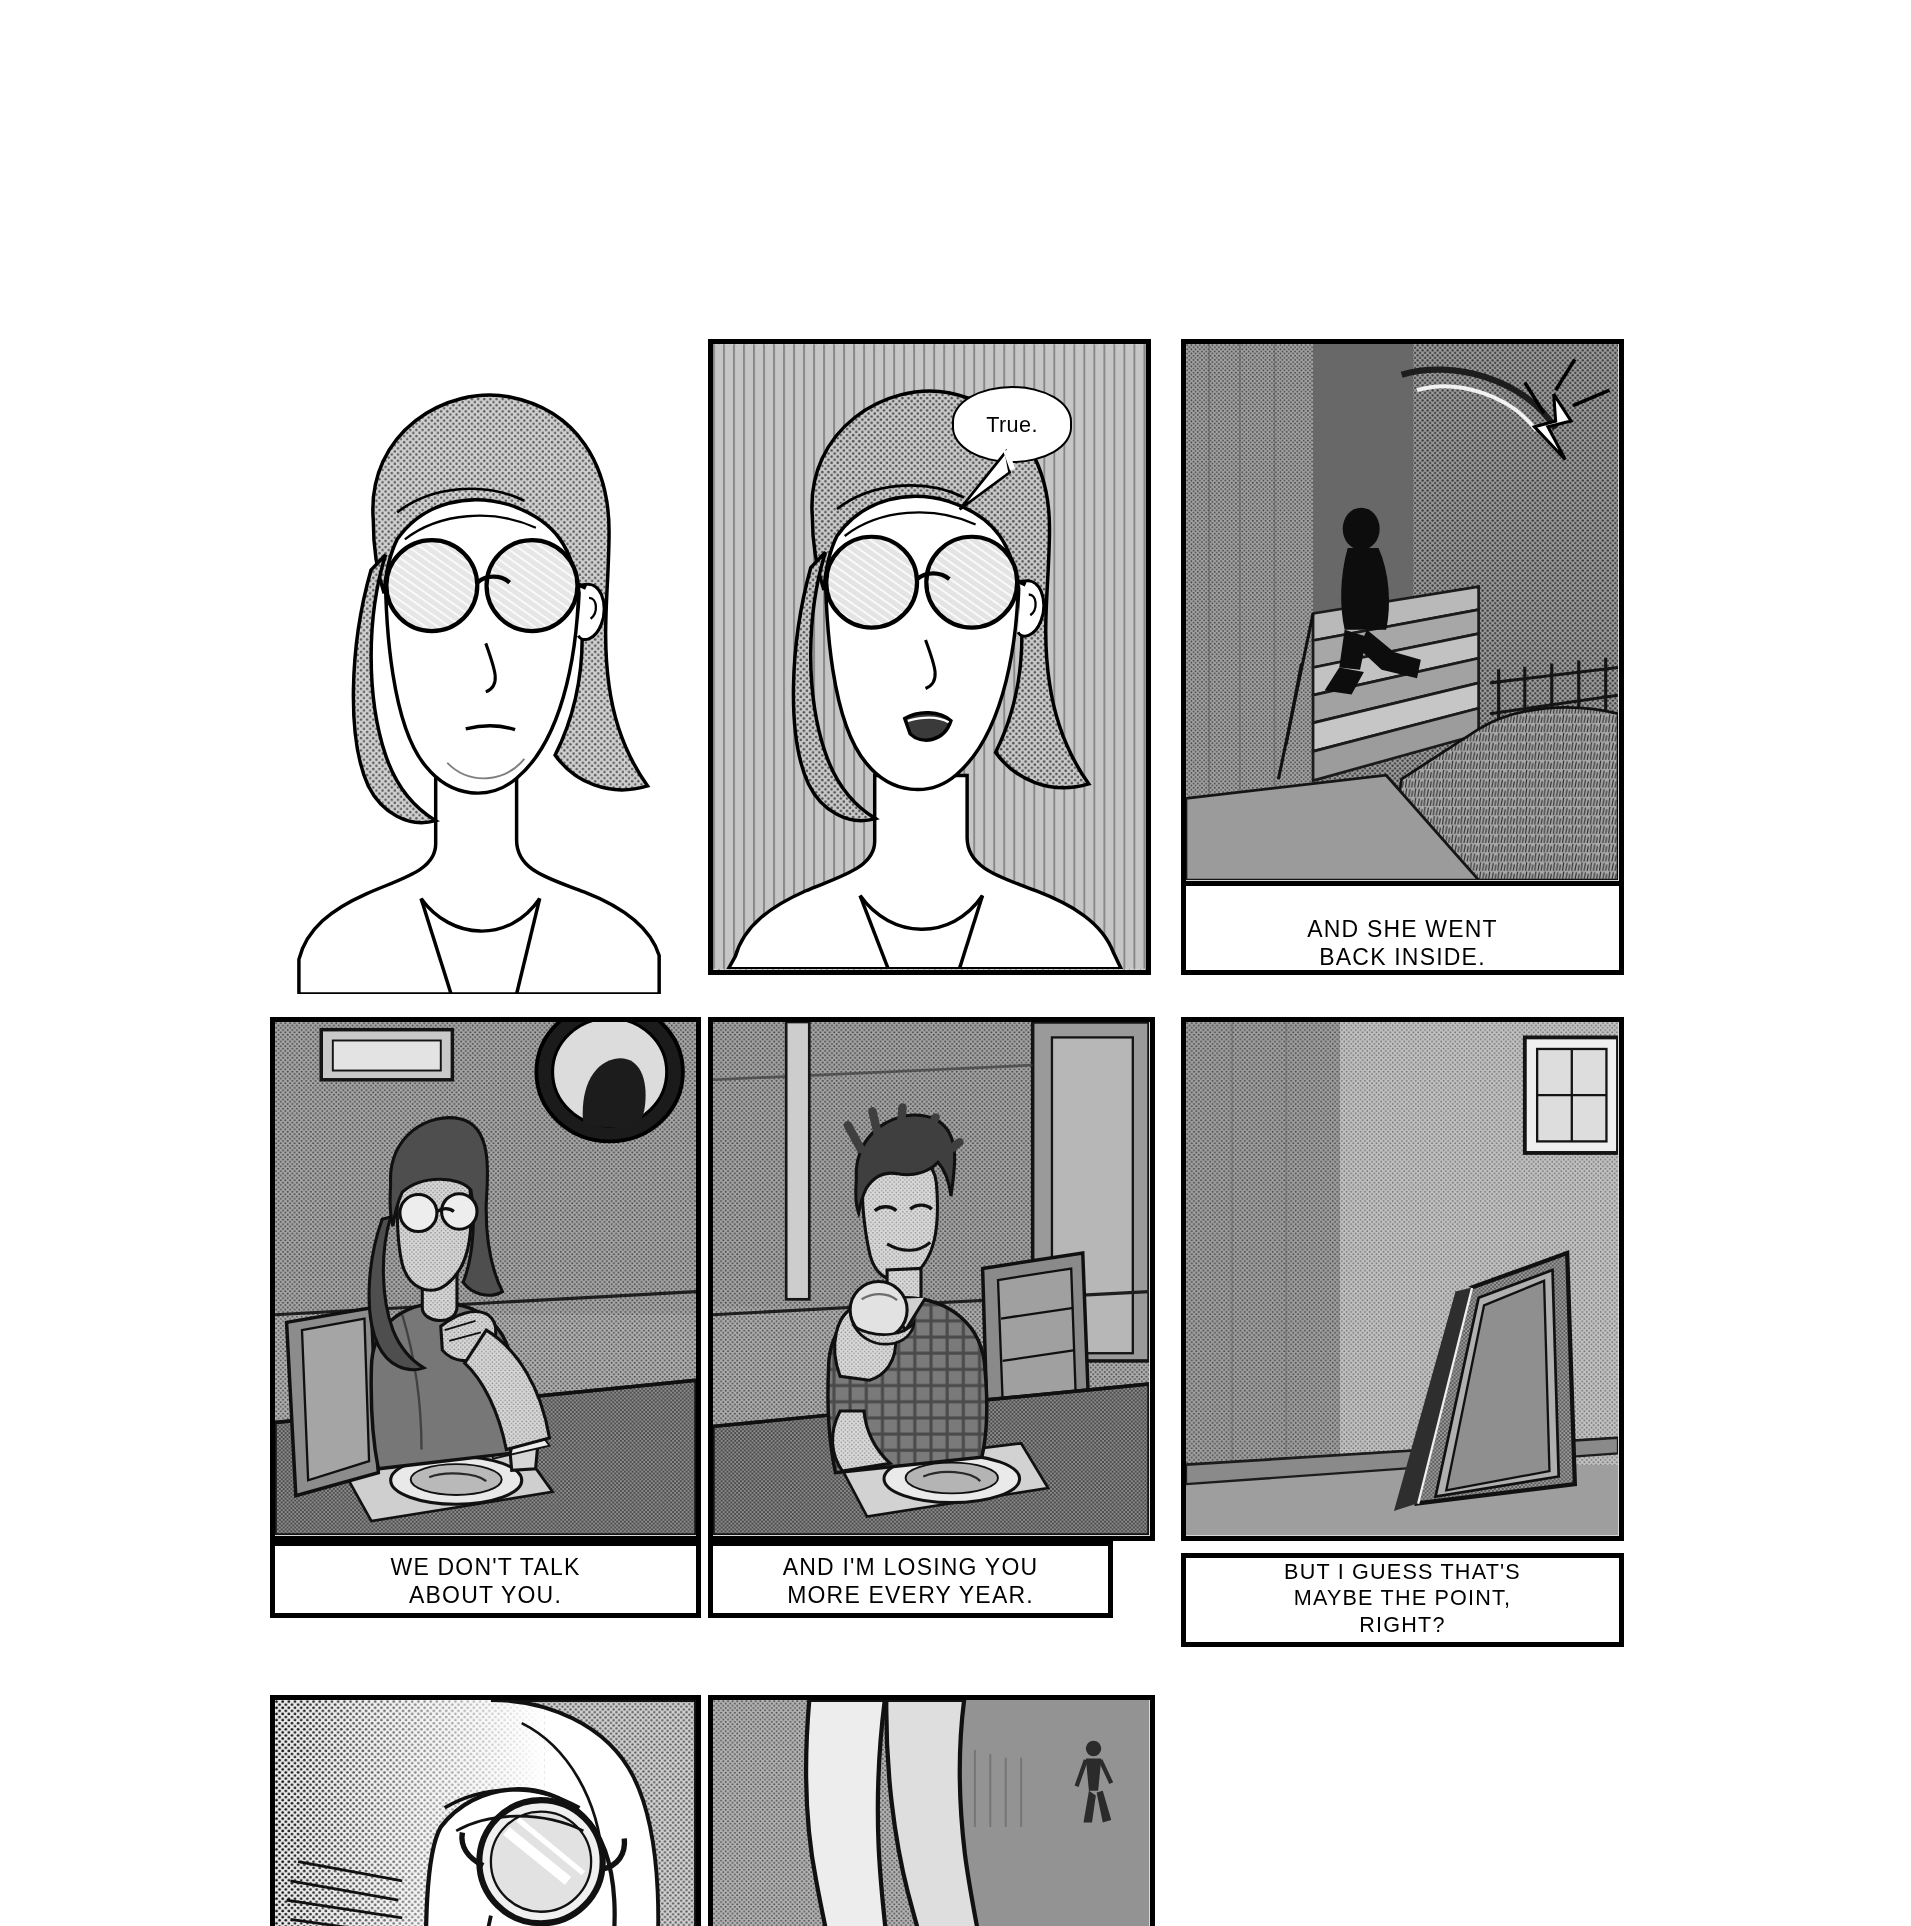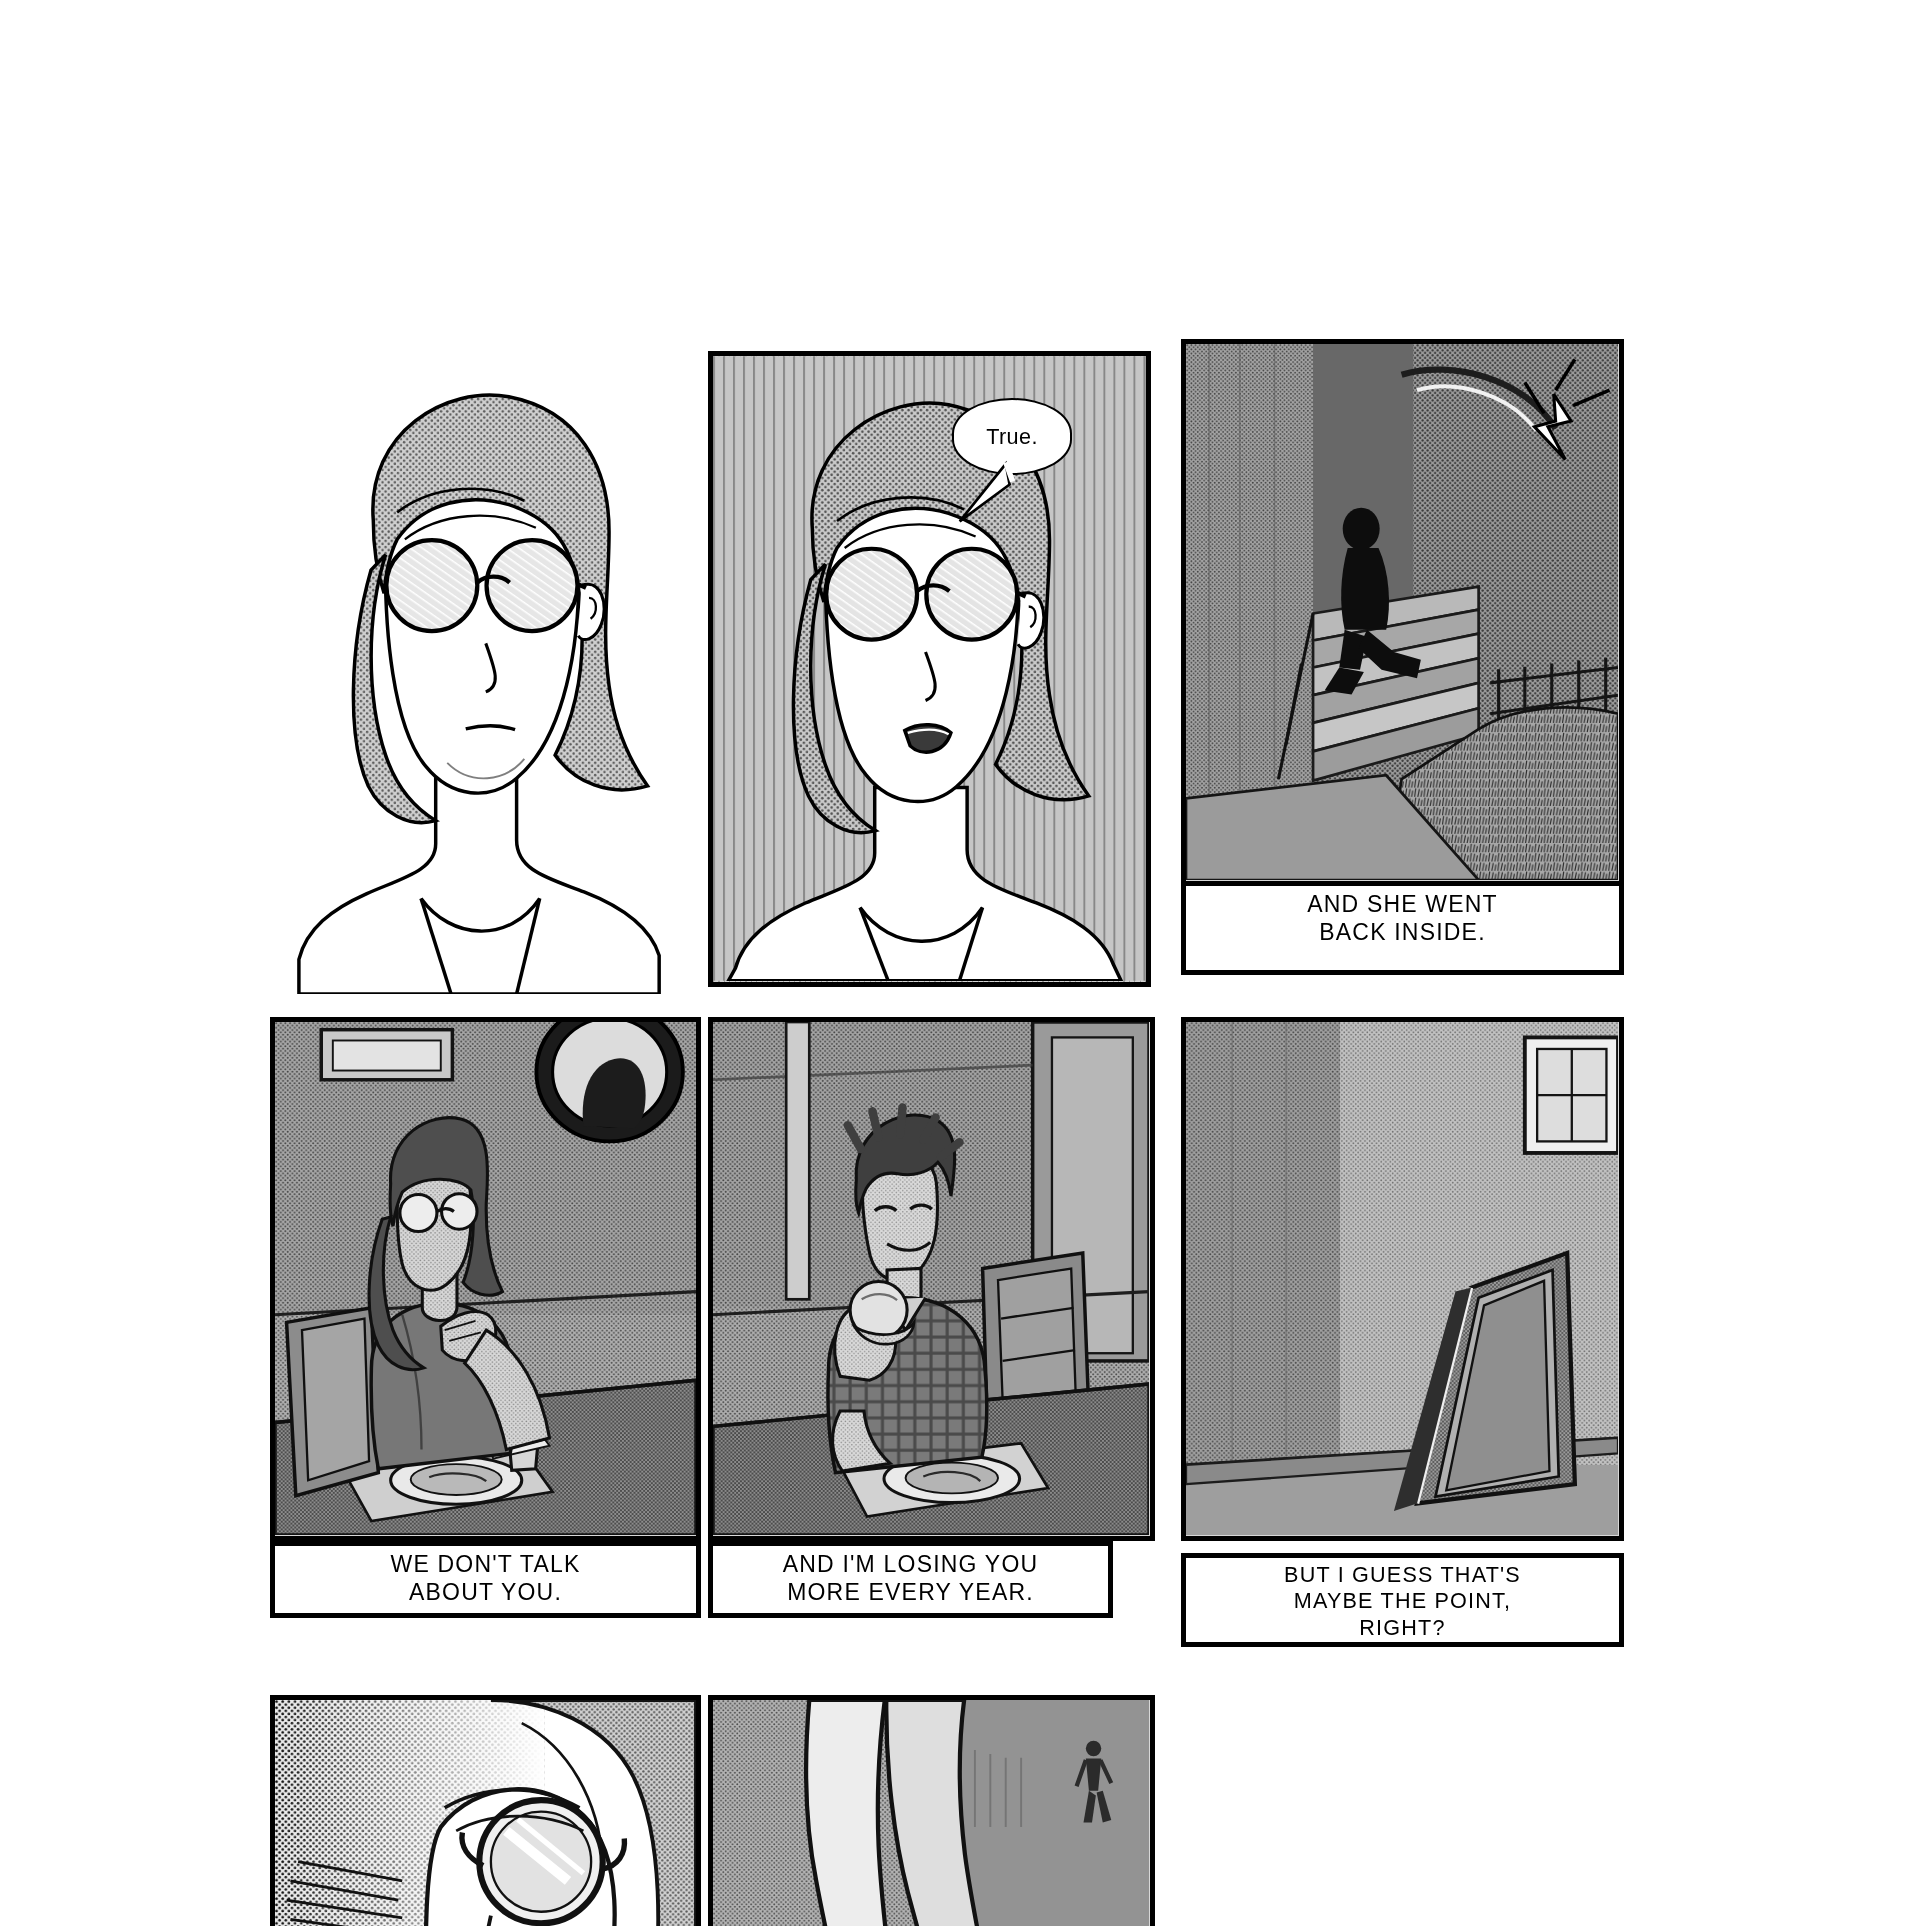--- a/index.html
+++ b/index.html
@@ -45,21 +45,21 @@
     background-image: repeating-linear-gradient(90deg, #9d9d9d 0 1.2px, transparent 1.2px 5.4px);
   }
 
   
   .caption {
     position: absolute;
     box-sizing: border-box;
     border: 5.4px solid #000000;
     background: #ffffff;
     display: flex;
-    align-items: flex-start;
+    align-items: flex-end;
     justify-content: center;
     text-align: center;
     color: #000000;
     letter-spacing: 1.2px;
     line-height: 1.22;
     font-size: 23px;
     padding: 3.9px 7px;
     white-space: pre-line;
     font-weight: 500;
   }
@@ -130,21 +130,21 @@
 
         <path d="M560 790 C585 860 600 900 560 916" stroke="#000" stroke-width="8" fill="none"></path>
 
         <path d="M508 1012 C556 1000 600 1002 636 1014" stroke="#000" stroke-width="9" fill="none"></path>
 
         <path d="M460 1100 C520 1160 610 1150 660 1090" stroke="#000" stroke-width="5" fill="none" opacity="0.5"></path>
       </svg>
     </div>
   </div>
 
-  <div class="panel" style="left:708px; top:339px; width:443px; height:636px;margin-top:12px;">
+  <div class="panel" style="left:708px; top:339px; width:443px; height:636px;">
     <div class="art tone-vert">
       <svg viewBox="0 0 1122 1622" width="432" height="625">
         <defs>
           <pattern id="hairtone2" width="16" height="16" patternUnits="userSpaceOnUse">
             <rect width="16" height="16" fill="#c9c9c9"></rect>
             <circle cx="4" cy="4" r="3.4" fill="#555"></circle>
             <circle cx="12" cy="12" r="3.4" fill="#555"></circle>
           </pattern>
           <pattern id="lenstone2" width="18" height="18" patternUnits="userSpaceOnUse" patternTransform="rotate(35)">
             <rect width="18" height="18" fill="#e4e4e4"></rect>

